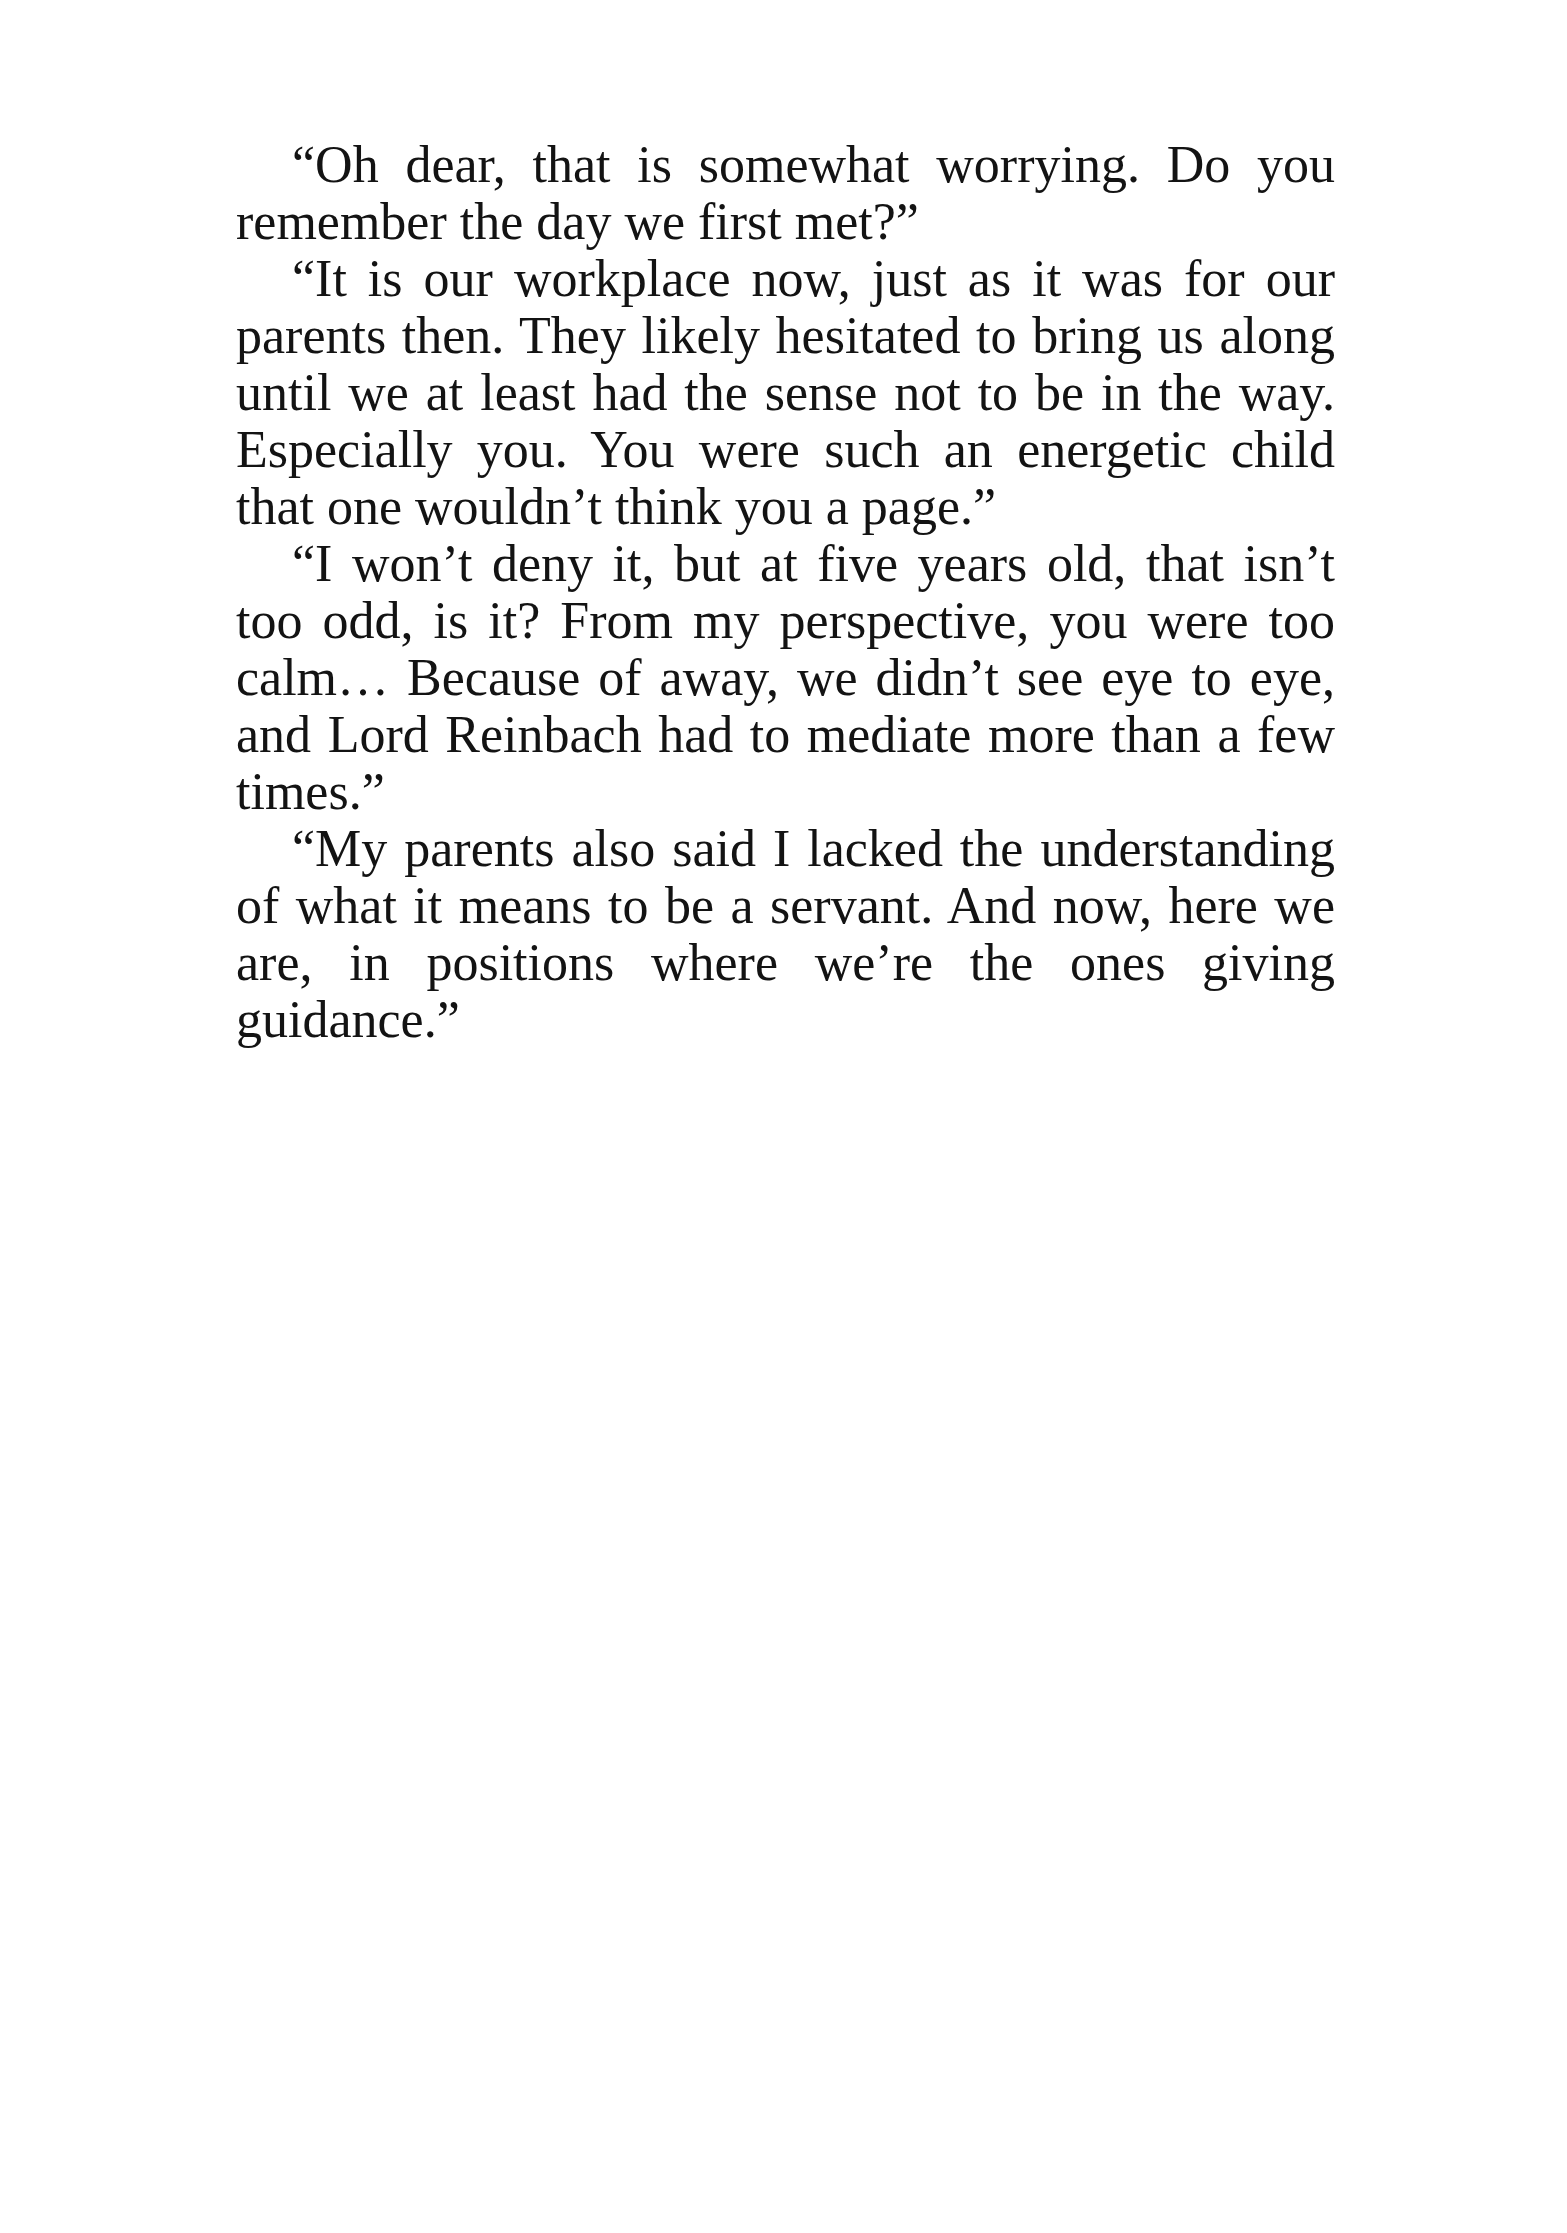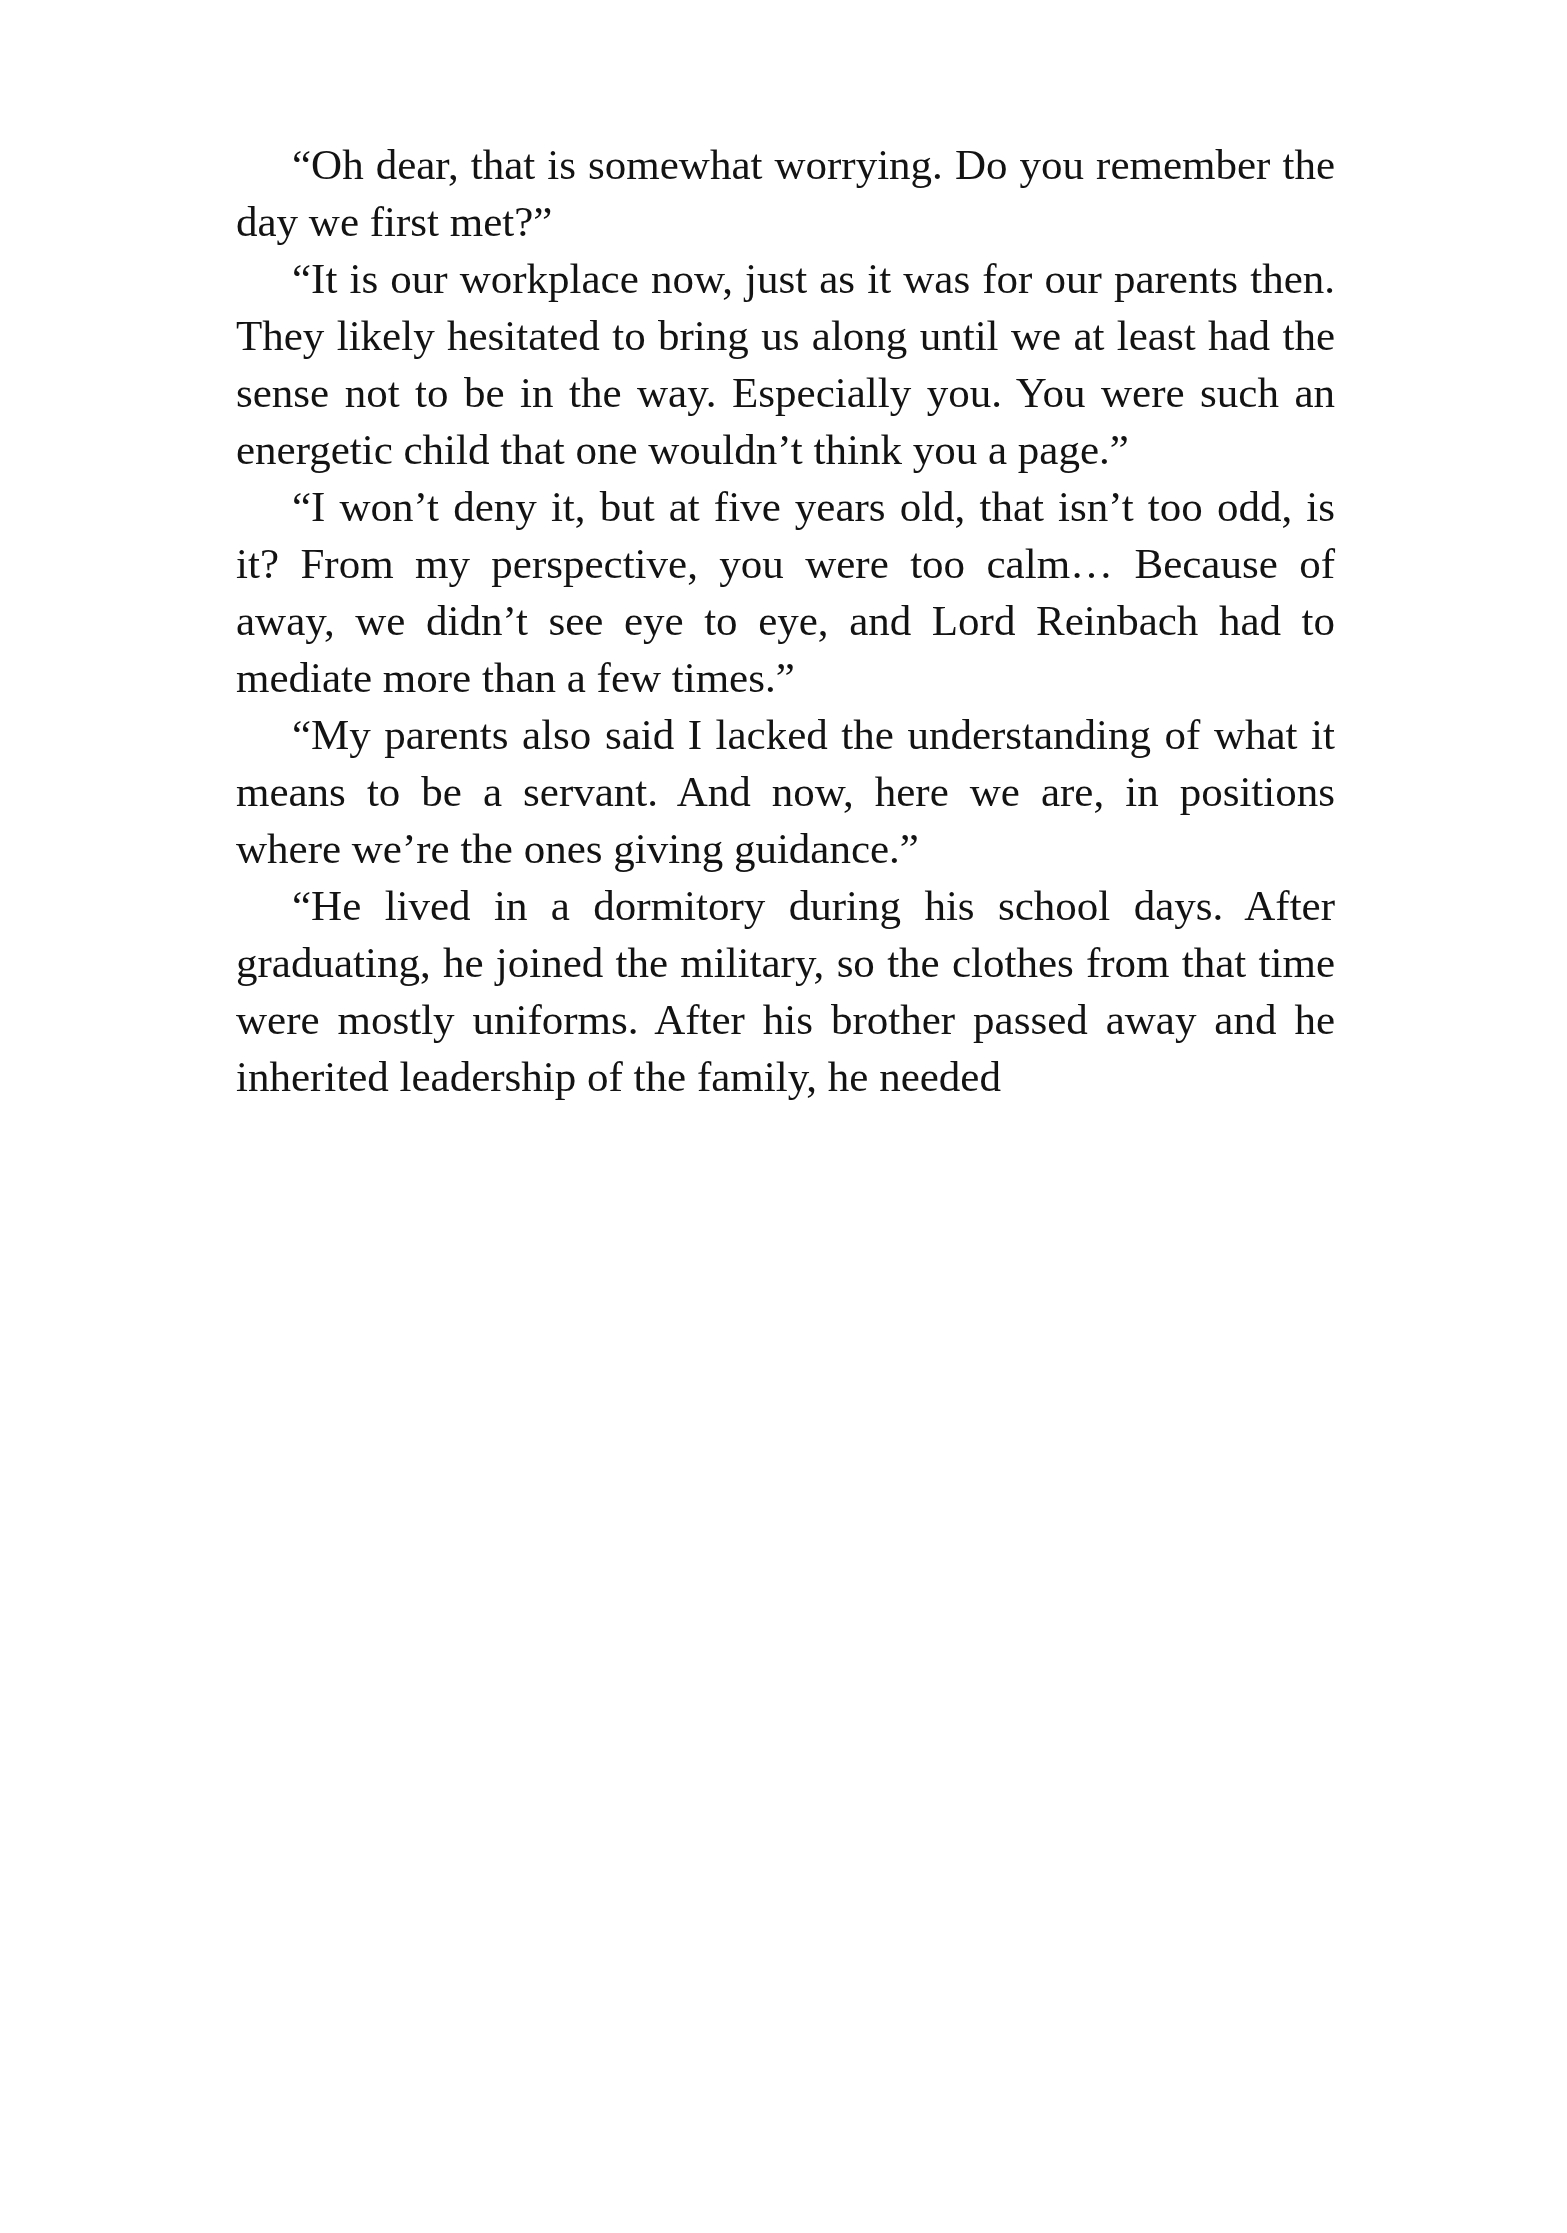--- a/index.html
+++ b/index.html
@@ -16,31 +16,30 @@
     box-sizing: border-box;
     width: 1567px;
     height: 2233px;
     background: #ffffff;
     padding: 136px 232px 0 236px;
   }
   .page p {
     margin: 0;
     padding: 0;
     font-family: "Liberation Serif", serif;
-    font-size: 43px;
+    font-size: 52px;
     line-height: 57px;
     color: #131313;
     text-align: justify;
     text-indent: 56px;
     text-rendering: optimizeLegibility;
     hyphens: none;
   }
 </style>
 </head>
 <body>
 
 <div class="page">
   <p>“Oh dear, that is somewhat worrying. Do you remember the day we first met?”</p>
   <p>“It is our workplace now, just as it was for our parents then. They likely hesitated to bring us along until we at least had the sense not to be in the way. Especially you. You were such an energetic child that one wouldn’t think you a page.”</p>
   <p>“I won’t deny it, but at five years old, that isn’t too odd, is it? From my perspective, you were too calm… Because of away, we didn’t see eye to eye, and Lord Reinbach had to mediate more than a few times.”</p>
   <p>“My parents also said I lacked the understanding of what it means to be a servant. And now, here we are, in positions where we’re the ones giving guidance.”</p>
-  <p>“He lived in a dormitory during his school days. After graduating, he joined the military, so the clothes from that time were mostly uniforms. After his brother passed away and he inherited leadership of the family, he needed</p>
 </div>
 
 </body></html>

